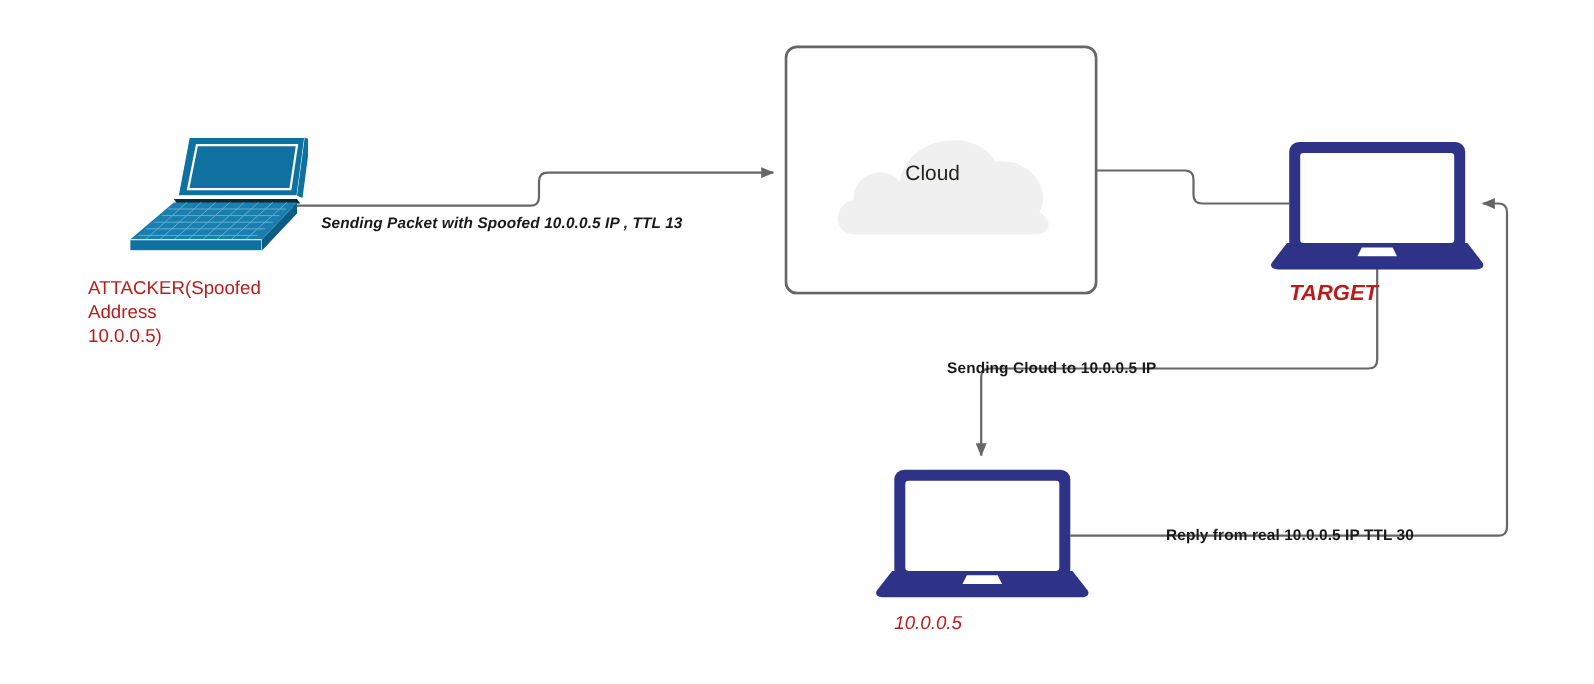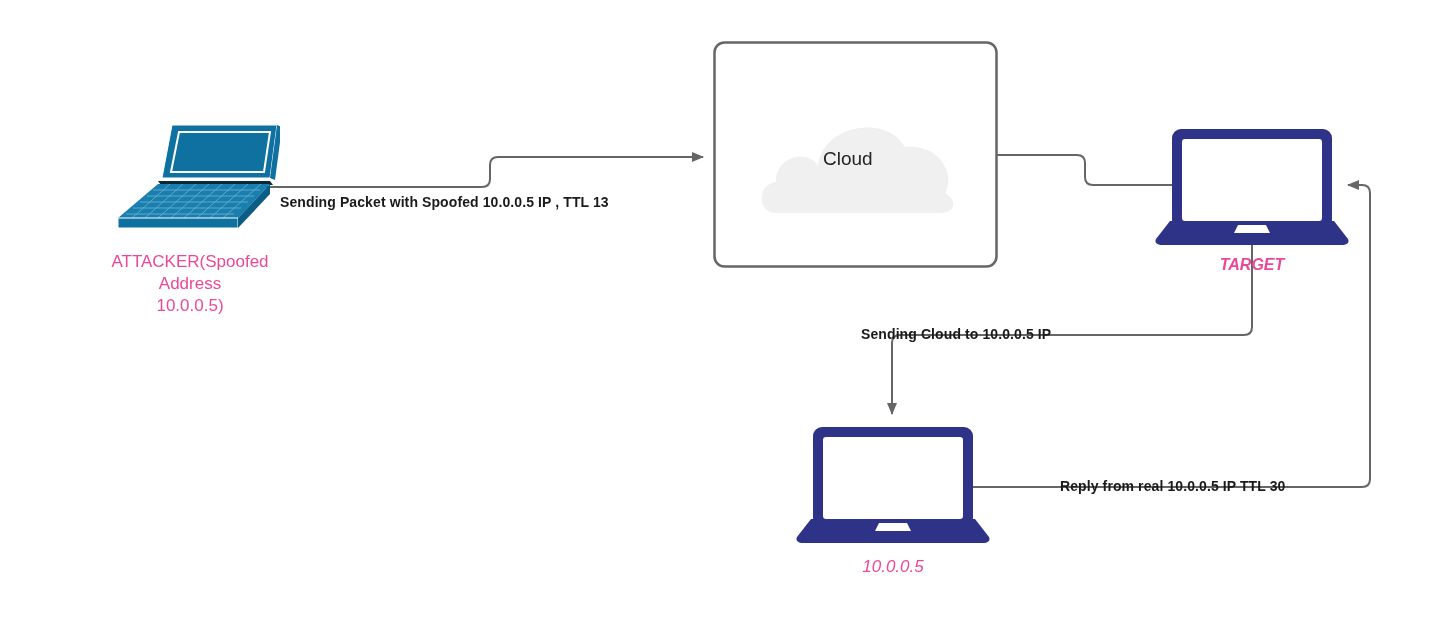--- a/index.html
+++ b/index.html
@@ -36,29 +36,29 @@
     font-size: 14px;
     font-weight: bold;
     color: #1a1a1a;
     white-space: nowrap;
     letter-spacing: 0.1px;
   }
   .node-label {
     position: absolute;
     font-family: "Liberation Sans", sans-serif;
     font-size: 17px;
-    color: #ec4899;
-    text-align: center;
+    color: #b91c1c;
+    text-align: left;
     white-space: pre-line;
     line-height: 1.28;
   }
   .node-label.target-style {
     font-weight: bold;
     font-style: italic;
-    font-size: 16px;
+    font-size: 20px;
   }
   .cloud-text {
     position: absolute;
     font-family: "Liberation Sans", sans-serif;
     font-size: 19px;
     color: #23241f;
     white-space: nowrap;
   }
 </style>
 </head>
@@ -152,19 +152,19 @@
     <svg class="node-svg" width="200" height="120" viewBox="0 0 200 120" xmlns="http://www.w3.org/2000/svg">
       <rect x="20" y="2" width="160" height="100" rx="9" ry="9" fill="#2e3387"></rect>
       <rect x="30" y="12" width="140" height="82" rx="3" ry="3" fill="#ffffff"></rect>
       <path d="M 18,94 L 182,94 L 196,112 C 198,116 194,118 190,118
                L 10,118 C 6,118 2,116 4,112 Z" fill="#2e3387"></path>
       <path d="M 86,98 L 114,98 L 118,106 L 82,106 Z" fill="#ffffff"></path>
     </svg>
   </div>
   <div class="node-label" style="left:813px; top:556px; width:160px;font-style:italic;">10.0.0.5</div>
 
-  <div class="edge-label" style="left:280px; top:194px;">Sending Packet with Spoofed 10.0.0.5 IP , TTL 13</div>
+  <div class="edge-label" style="left:292px; top:194px;font-style:italic;">Sending Packet with Spoofed 10.0.0.5 IP , TTL 13</div>
 
   <div class="edge-label" style="left:861px; top:326px;">Sending Cloud to 10.0.0.5 IP</div>
 
   <div class="edge-label" style="left:1060px; top:478px;">Reply from real 10.0.0.5 IP TTL 30</div>
 
 </div>
 
 </body></html>

